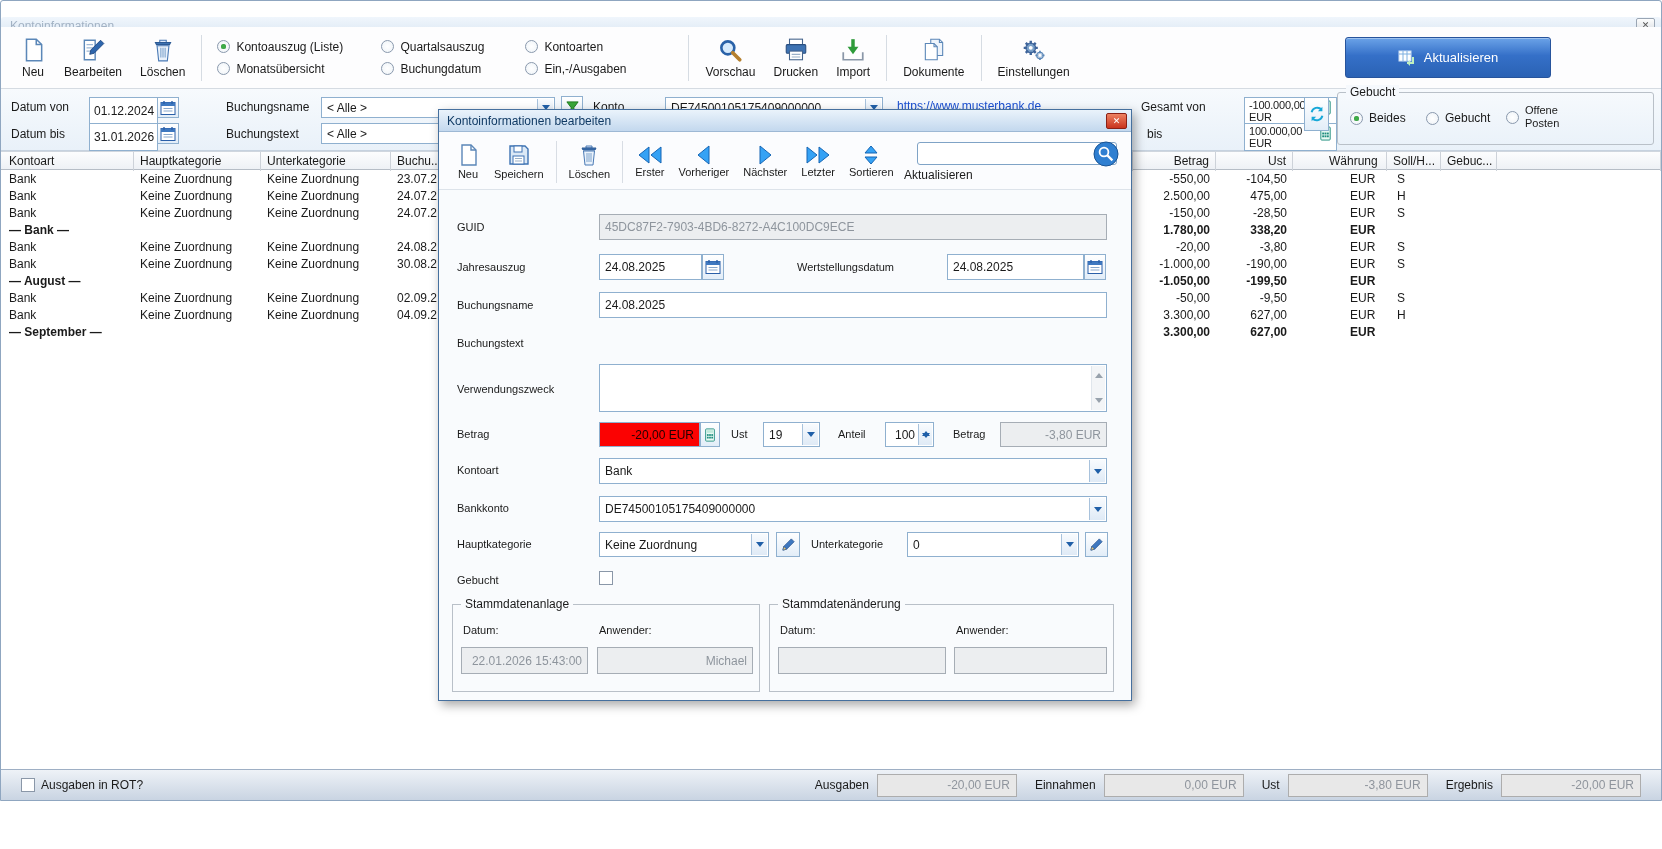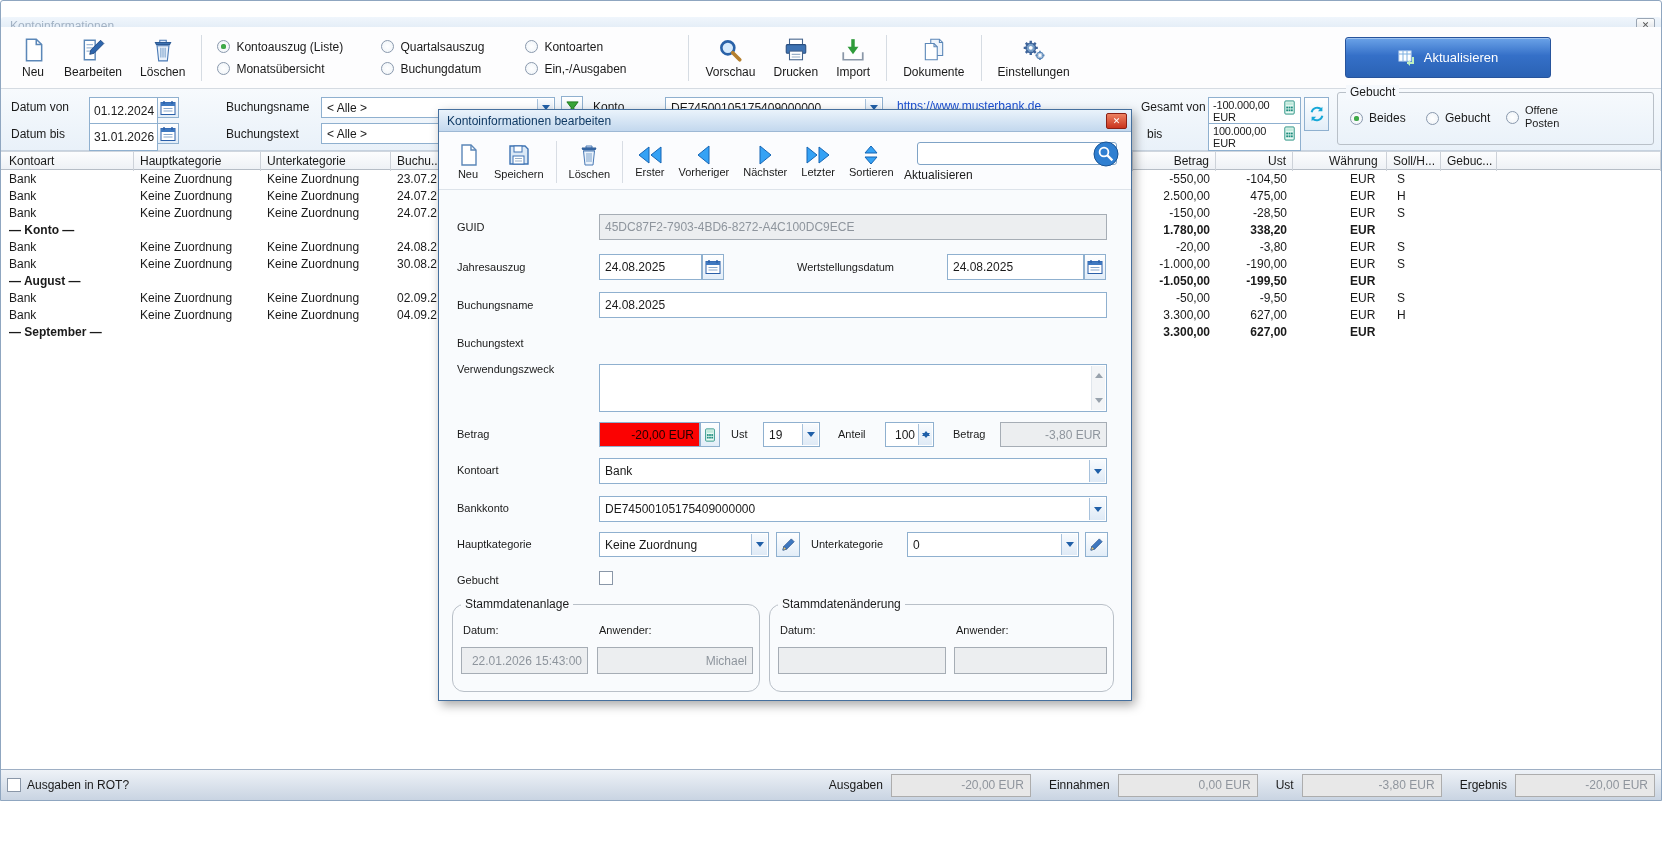--- a/index.html
+++ b/index.html
@@ -20,21 +20,21 @@
   .radio { display:flex; align-items:center; gap:6px; font-size:12px; }
   .rb { width:13px; height:13px; border-radius:50%; border:1px solid #8a99ad; background:radial-gradient(#fff,#edf2f7); position:relative; flex:none; }
   .rb.checked::after { content:""; position:absolute; left:3px; top:3px; width:5px; height:5px; border-radius:50%; background:#3fae49; box-shadow:inset 0 0 1px #1c7a24; }
   .spacer { flex:1; }
   .btn-primary { width:206px; height:41px; margin-right:100px; background:linear-gradient(#6ba3e8,#3570c8 45%,#2a62b4); border:1px solid #27549c; border-radius:3px; color:#fff; font-size:13px; display:flex; align-items:center; justify-content:center; gap:8px; box-shadow:inset 0 1px 0 rgba(255,255,255,.35); }
 
   
   .filterbar { position:absolute; top:88px; left:0; right:0; height:62px; background:linear-gradient(#f7fafd,#e9f1f9); border-bottom:1px solid #c6d2df; }
   .fl { position:absolute; font-size:12px; line-height:14px; }
   .fin { position:absolute; height:21px; border:1px solid #8fb0cf; background:#fff; display:flex; align-items:center; padding:13px 4px; font-size:12px; }
-  .fin.num { justify-content:flex-end; font-size:11px; letter-spacing:-0.2px; padding-right:20px; }
+  .fin.num { justify-content:flex-end; font-size:11px; letter-spacing:-0.2px; padding-right:20px;margin-left:36px; }
   .fbtn { position:absolute; border:1px solid #8fb0cf; background:linear-gradient(#ffffff,#e2edf8); display:flex; align-items:center; justify-content:center; }
   .fdd { position:absolute; height:21px; border:1px solid #8fb0cf; background:#fff; display:flex; align-items:center; padding:0 20px 0 5px; font-size:12px; }
   .dd-arrow { position:absolute; top:1px; bottom:1px; right:1px; width:16px; background:linear-gradient(#f8fbfe,#dfeaf6); border-left:1px solid #a8c2dc; display:flex; align-items:center; justify-content:center; }
   .dd-arrow::after { content:""; border:4px solid transparent; border-top:5px solid #1f5fa8; transform:translateY(2px); }
   .calc-in { position:absolute; right:2px; top:2px; width:16px; height:15px; }
   .flink { position:absolute; color:#1a4fd0; text-decoration:underline; font-size:12px; }
   .gbox { position:absolute; border:1px solid #b9c0c8; border-radius:3px; }
   .gbox .legend { position:absolute; top:-8px; left:8px; background:#f6f9fd; padding:0 4px; font-size:12px; }
 
   
@@ -51,21 +51,21 @@
   .c-betrag { width:83px; text-align:right; padding-right:6px; }
   .c-ust { width:77px; text-align:right; padding-right:6px; }
   .c-wae { width:94px; padding-left:57px; }
   .hc.c-wae { padding-left:36px; }
   .c-soll { width:54px; padding-left:10px; }
   .hc.c-soll { padding-left:6px; }
   .c-geb { width:56px; padding-left:6px; }
   .c-fill { flex:1; }
 
   
-  .statusbar { position:absolute; left:0; right:0; bottom:0; height:31px; background:linear-gradient(#eef2f7,#c9d4e2); border-top:1px solid #9eafc4; display:flex; align-items:center; padding:0 6px; }
+  .statusbar { position:absolute; left:0; right:0; bottom:0; height:31px; background:linear-gradient(#eef2f7,#c9d4e2); border-top:1px solid #9eafc4; display:flex; align-items:center; padding:0 20px; }
   .cb { width:14px; height:14px; border:1px solid #8a97a8; background:#fff; flex:none; }
   .sb-left { display:flex; align-items:center; gap:6px; }
   .sb-right { margin-left:auto; display:flex; align-items:center; gap:18px; }
   .sb-pair { display:flex; align-items:center; gap:8px; }
   .sb-box { width:140px; height:23px; background:#e8e8e8; border:1px solid #adadad; color:#8f959d; display:flex; align-items:center; justify-content:flex-end; padding:0 6px; font-size:12px; }
 
   
   .dialog { position:absolute; left:437px; top:108px; width:694px; height:592px; background:#f9fbfd; border:1px solid #46709e; box-shadow:3px 4px 10px rgba(0,0,0,.35); z-index:20; }
   .dlg-title { height:22px; background:linear-gradient(#eaf3fb,#c3d8ee); border-bottom:1px solid #9db8d4; display:flex; align-items:center; padding:0 4px 0 8px; font-size:12px; color:#103a64; }
   .dclose { margin-left:auto; width:21px; height:16px; background:linear-gradient(#ed8262,#c9331d); border:1px solid #8a2015; border-radius:2px; color:#fff; font-size:9px; line-height:14px; text-align:center; }
@@ -85,21 +85,21 @@
   .r { justify-content:flex-end; }
   .dtxt { position:absolute; border:1px solid #8fb0cf; background:#fff; }
   .vsb { position:absolute; right:1px; top:1px; bottom:1px; width:14px; background:#f3f5f7; border-left:1px solid #e0e6ec; }
   .vs-up,.vs-dn { position:absolute; left:3px; width:0; height:0; border:4px solid transparent; }
   .vs-up { top:3px; border-bottom:5px solid #98a2ac; }
   .vs-dn { bottom:3px; border-top:5px solid #98a2ac; }
   .spin-btns { position:absolute; right:1px; top:1px; bottom:1px; width:14px; border-left:1px solid #a8c2dc; background:linear-gradient(#f8fbfe,#dfeaf6); }
   .sp-up,.sp-dn { position:absolute; left:3px; width:0; height:0; border:4px solid transparent; }
   .sp-up { top:3px; border-bottom:5px solid #1f5fa8; }
   .sp-dn { bottom:3px; border-top:5px solid #1f5fa8; }
-  .dgbox { position:absolute; border:1px solid #b9c0c8; border-radius:12px; }
+  .dgbox { position:absolute; border:1px solid #b9c0c8; border-radius:0; }
   .dgbox .legend { position:absolute; top:-8px; left:8px; background:#f9fbfd; padding:0 4px; font-size:12px; }
   .dcal { position:absolute; width:22px; height:26px; border:1px solid #8fb0cf; background:linear-gradient(#ffffff,#e2edf8); display:flex; align-items:center; justify-content:center; }
   .dedit { position:absolute; width:24px; height:25px; border:1px solid #8fb0cf; background:linear-gradient(#ffffff,#e2edf8); display:flex; align-items:center; justify-content:center; }
 </style>
 </head>
 <body>
 
 <div class="app">
 
   <div class="titlebar">
@@ -373,21 +373,21 @@
         <div class="cell c-unter">Keine Zuordnung</div>
         <div class="cell c-datum">24.07.2</div>
         <div class="cell c-betrag">-150,00</div>
         <div class="cell c-ust">-28,50</div>
         <div class="cell c-wae">EUR</div>
         <div class="cell c-soll">S</div>
         <div class="cell c-geb"></div>
         <div class="cell c-fill"></div>
       </div>
       <div class="grow group">
-        <div class="cell c-kontoart">— Konto —</div>
+        <div class="cell c-kontoart">— Bank —</div>
         <div class="cell c-haupt"></div>
         <div class="cell c-unter"></div>
         <div class="cell c-datum"></div>
         <div class="cell c-betrag">1.780,00</div>
         <div class="cell c-ust">338,20</div>
         <div class="cell c-wae">EUR</div>
         <div class="cell c-soll"></div>
         <div class="cell c-geb"></div>
         <div class="cell c-fill"></div>
       </div>
@@ -602,21 +602,21 @@
         </svg>
     </div>
 
     <span class="dl" style="left:18px;top:188px">Buchungsname</span>
     <div class="din" style="left:160px;top:182px;width:508px">
         <span>24.08.2025</span>
       </div>
 
     <span class="dl" style="left:18px;top:226px">Buchungstext</span>
 
-    <span class="dl" style="left:18px;top:252px">Verwendungszweck</span>
+    <span class="dl" style="left:18px;top:272px">Verwendungszweck</span>
     <div class="dtxt" style="left:160px;top:254px;width:508px;height:48px">
       <span style="font-size:12px;padding:3px 5px;display:block"></span>
       <div class="vsb">
           <div class="vs-up"></div>
           <div class="vs-dn"></div>
         </div>
     </div>
 
     <span class="dl" style="left:18px;top:317px">Betrag</span>
     <div class="din dneg" style="left:160px;top:312px;width:101px;height:25px">

